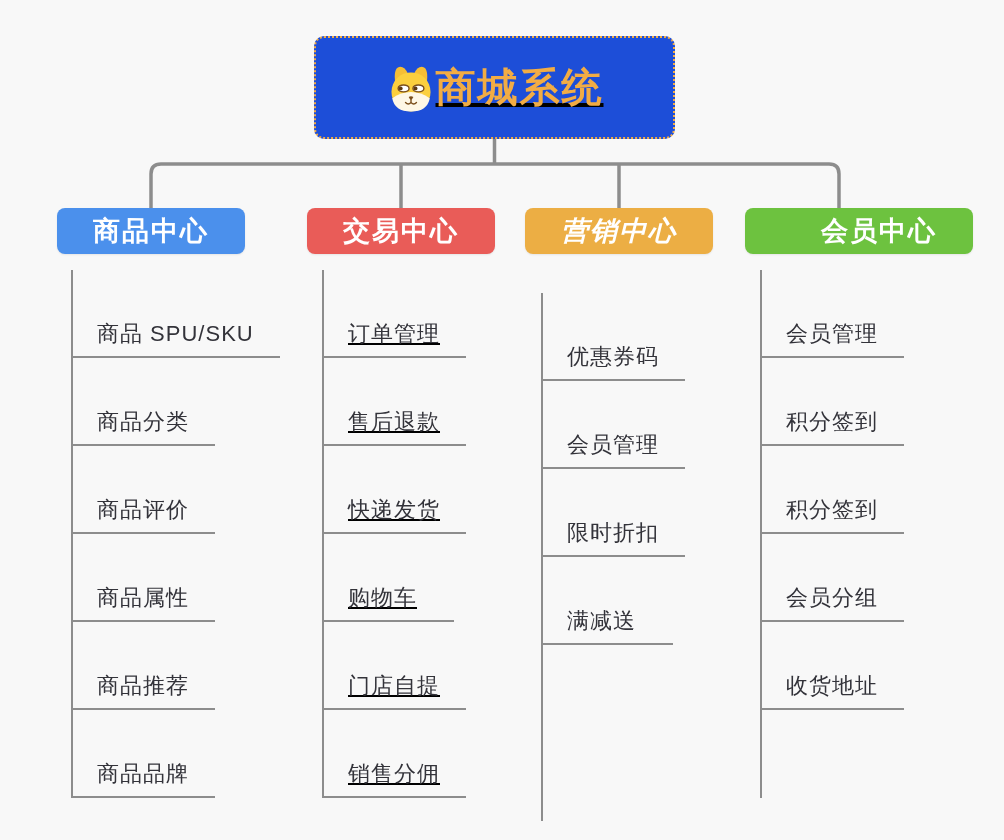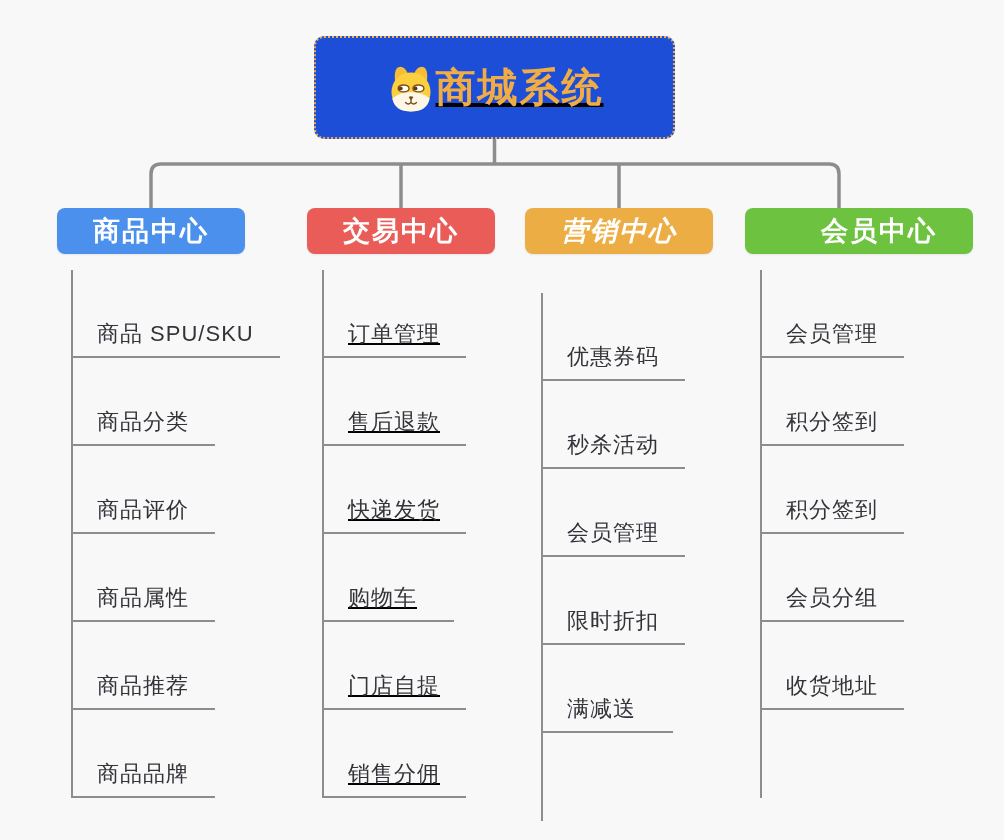--- a/index.html
+++ b/index.html
@@ -110,23 +110,20 @@
     <div class="leaf">
         <span class="leaf-text">销售分佣</span>
       </div>
   </div>
 
   <div class="col c3">
     <div class="leaf">
         <span class="leaf-text">优惠券码</span>
       </div>
     <div class="leaf">
-        <span class="leaf-text">秒杀活动</span>
-      </div>
-    <div class="leaf">
         <span class="leaf-text">会员管理</span>
       </div>
     <div class="leaf">
         <span class="leaf-text">限时折扣</span>
       </div>
     <div class="leaf">
         <span class="leaf-text">满减送</span>
       </div>
   </div>
 

